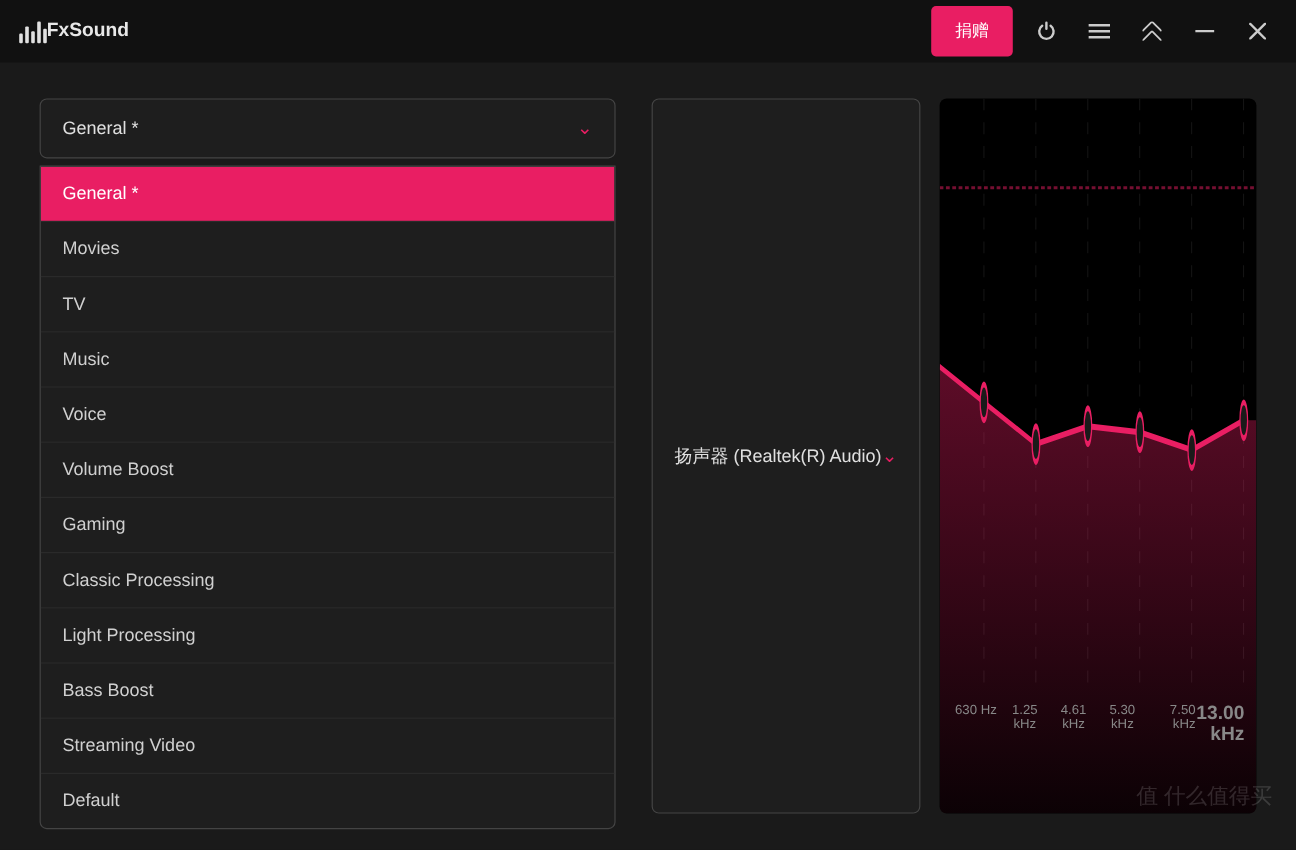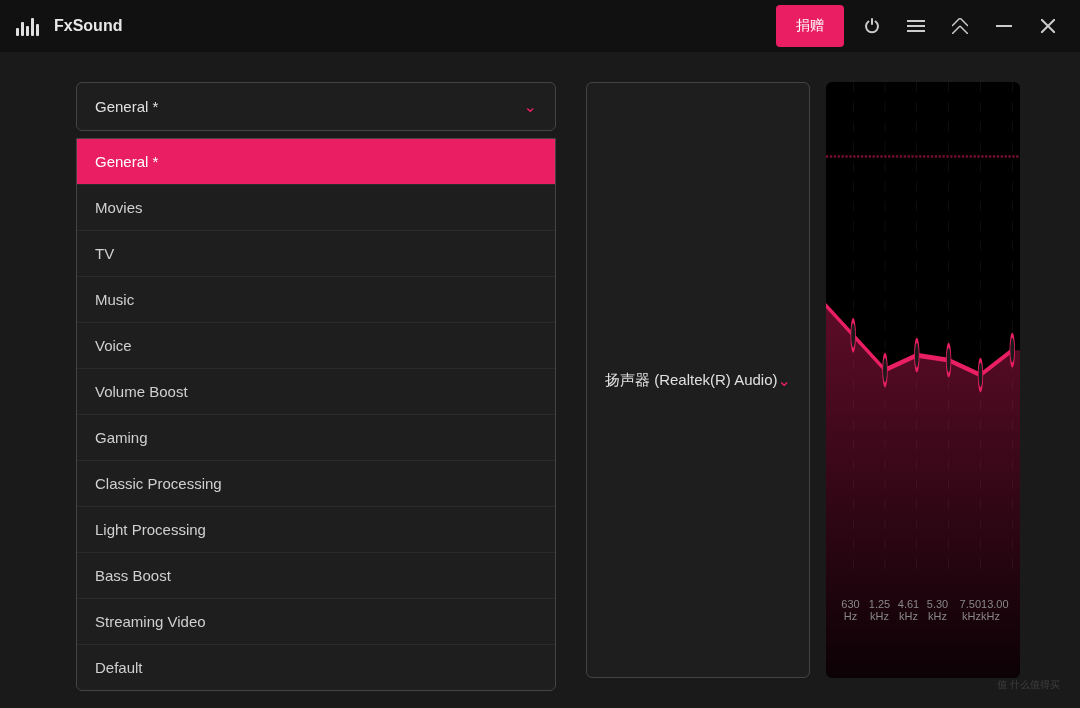--- a/index.html
+++ b/index.html
@@ -27,21 +27,21 @@
       display: flex;
       align-items: center;
       gap: 8px;
     }
     .logo-icon {
       color: #e8e8e8;
       font-size: 18px;
       font-weight: bold;
       display: flex;
       align-items: center;
-      gap: 15px;
+      gap: 0;
     }
     .logo-bars {
       display: flex;
       align-items: flex-end;
       gap: 2px;
       height: 20px;
     }
     .logo-bars span {
       background: #e0e0e0;
       width: 3px;
@@ -78,24 +78,23 @@
       display: flex;
       align-items: center;
       justify-content: center;
       border-radius: 4px;
     }
 
     
     .main-content {
       display: flex;
       gap: 0;
-      padding: 30px 60px;
+      padding: 30px 33px;
       height: calc(708px - 52px);
       position: relative;
-      margin-left: 16px;
     }
 
     
     .left-panel {
       width: 480px;
       position: relative;
       z-index: 50;
     }
 
     .preset-dropdown-header {
@@ -178,24 +177,24 @@
     .eq-chart-container svg {
       width: 100%;
       height: 100%;
       position: absolute;
       top: 0; left: 0;
     }
 
     
     .watermark {
       position: absolute;
-      bottom: 16px;
+      bottom: 33px;
       right: 20px;
       color: rgba(255,255,255,0.15);
-      font-size: 10px;
+      font-size: 18px;
       z-index: 10;
     }
   </style>
 </head>
 <body>
 
 <div class="titlebar">
   <div class="titlebar-left">
     <div class="logo-icon">
       <div class="logo-bars">
@@ -304,21 +303,21 @@
         <circle cx="398" cy="118" r="6" fill="#1a1a1a" stroke="#e91e63" stroke-width="2" style="cursor:pointer"></circle>
         <circle cx="480" cy="108" r="6" fill="#1a1a1a" stroke="#e91e63" stroke-width="2" style="cursor:pointer"></circle>
       </svg>
 
       <div style="display:flex; justify-content:space-around; position:absolute; bottom:56px; left:0; right:0; padding:0 10px;">
         <span style="color:#888; font-size:11px; text-align:center; flex:1;">630 Hz</span>
         <span style="color:#888; font-size:11px; text-align:center; flex:1;">1.25 kHz</span>
         <span style="color:#888; font-size:11px; text-align:center; flex:1;">4.61 kHz</span>
         <span style="color:#888; font-size:11px; text-align:center; flex:1;">5.30 kHz</span>
         <span style="color:#888; font-size:11px; text-align:right; flex:1;">7.50 kHz</span>
-        <span style="color:#888; font-size:11px; text-align:left; flex:1;">13.00 kHz</span>
+        <span style="color:#888; font-size:16px; text-align:right; flex:1;font-weight:bold;">13.00 kHz</span>
       </div>
 
       <div style="display:flex; justify-content:space-around; position:absolute; bottom:4px; left:0; right:0; padding:0 10px;">
 
         <div style="flex:1; display:flex; justify-content:center;">
           <svg width="44" height="44" viewBox="0 0 44 44">
             <circle cx="22" cy="22" r="18" fill="#1e1e1e" stroke="#444" stroke-width="2"></circle>
             <path d="M 22 22 L 22 8" stroke="#e91e63" stroke-width="2.5" stroke-linecap="round" transform="rotate(-30 22 22)"></path>
             <circle cx="22" cy="22" r="3" fill="#e91e63"></circle>
             <path d="M 8 34 A 18 18 0 1 1 36 34" fill="none" stroke="#333" stroke-width="3" stroke-linecap="round"></path>

